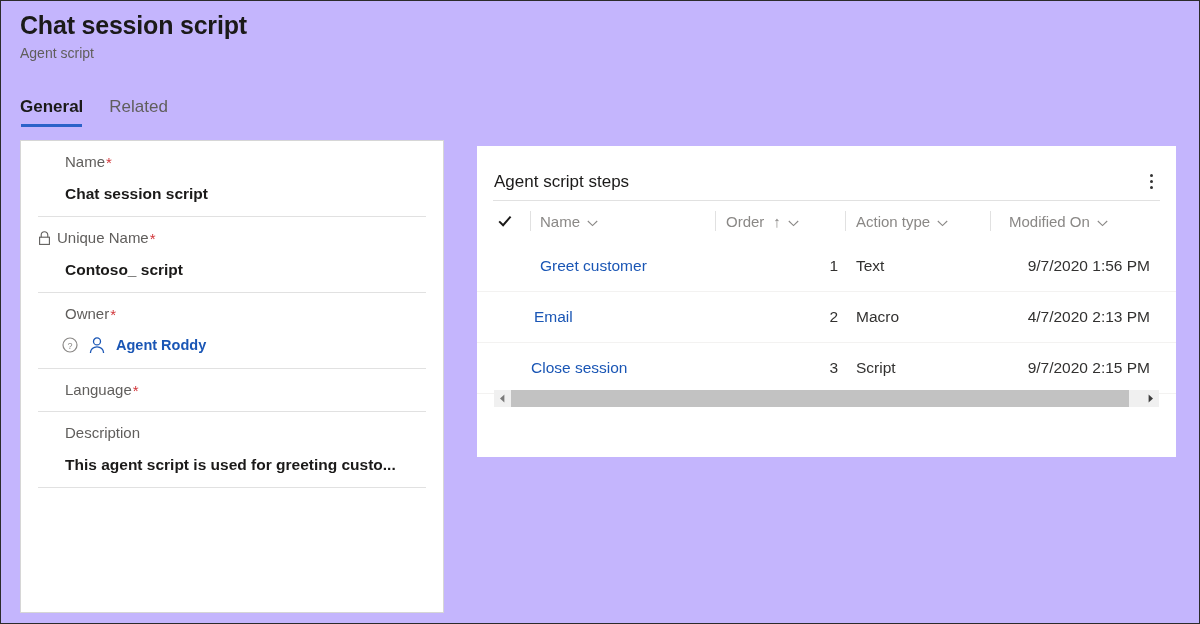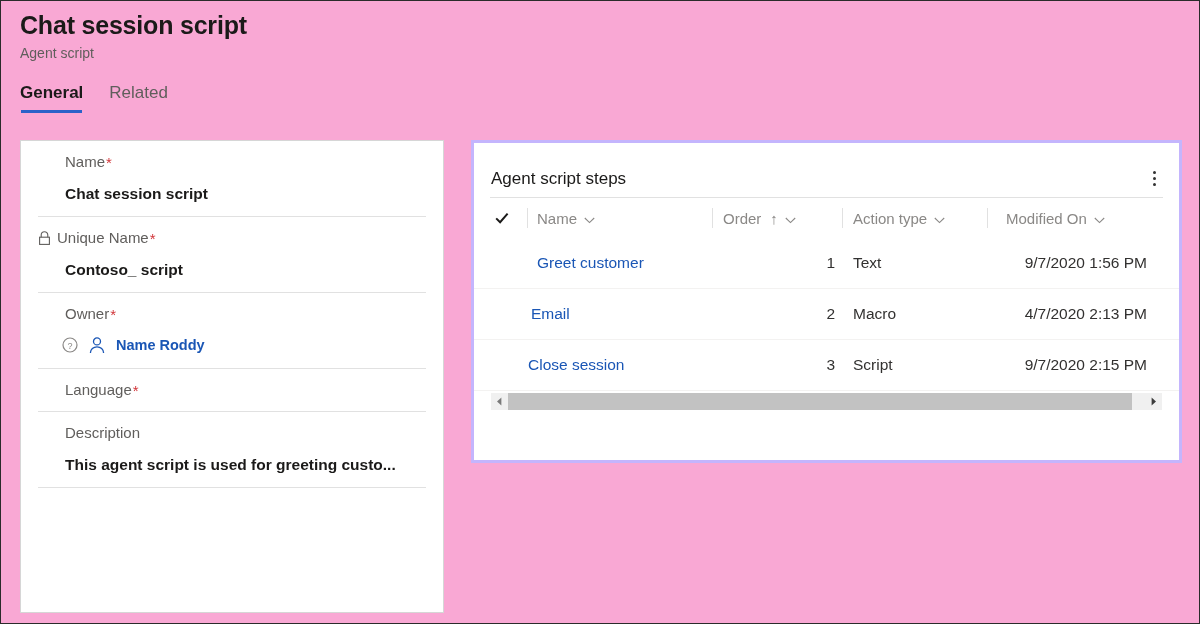--- a/index.html
+++ b/index.html
@@ -9,21 +9,21 @@
   }
   body {
     font-family: "Liberation Sans", sans-serif;
     color: #201f1e;
     -webkit-font-smoothing: antialiased;
   }
   #page {
     position: relative;
     width: 1200px;
     height: 624px;
-    background: #f9a8d4;
+    background: #c4b5fd;
     border: 1px solid #2b2b2b;
     box-sizing: border-box;
     overflow: hidden;
   }
 
   
   #page-header {
     position: absolute;
     left: 19px;
     top: 8px;
@@ -41,21 +41,21 @@
     font-size: 14px;
     color: #605e5c;
     line-height: 20px;
     margin-top: 2px;
   }
 
   
   #tabstrip {
     position: absolute;
     left: 19px;
-    top: 80px;
+    top: 94px;
     display: flex;
     align-items: flex-end;
   }
   .tab {
     position: relative;
     font-size: 17px;
     line-height: 24px;
     color: #605e5c;
     padding: 0 0 8px 0;
     margin-right: 26px;
@@ -159,21 +159,21 @@
     cursor: pointer;
   }
 
   
   #grid-card {
     position: absolute;
     left: 470px;
     top: 139px;
     width: 711px;
     height: 323px;
-    border: 3px solid #c4b5fd;
+    border: 6px solid #c4b5fd;
     background: #ffffff;
     box-sizing: border-box;
   }
   #grid-header {
     position: relative;
     height: 54px;
   }
   .grid-title {
     position: absolute;
     left: 17px;
@@ -358,21 +358,21 @@
               <circle cx="8" cy="8" r="7" fill="none" stroke="#8a8886" stroke-width="1.2"></circle>
               <text x="8" y="11.6" text-anchor="middle" font-size="9" font-family="Liberation Sans, sans-serif" fill="#8a8886">?</text>
             </svg>
           </span>
           <span class="owner-person">
             <svg width="20" height="20" viewBox="0 0 20 20">
               <circle cx="10" cy="6.4" r="3.5" fill="none" stroke="#1a56b5" stroke-width="1.3"></circle>
               <path d="M3.4 18c0-3.8 3-6.2 6.6-6.2s6.6 2.4 6.6 6.2" fill="none" stroke="#1a56b5" stroke-width="1.3"></path>
             </svg>
           </span>
-          <span class="owner-name">Name Roddy</span>
+          <span class="owner-name">Agent Roddy</span>
         </div>
       </div>
     </div>
     <div class="field-divider"></div>
 
     <div class="field">
       <div class="field-inner">
         <div class="field-label label-indent">
           <span class="lbl-text">Language</span>
             <span class="req">*</span>

